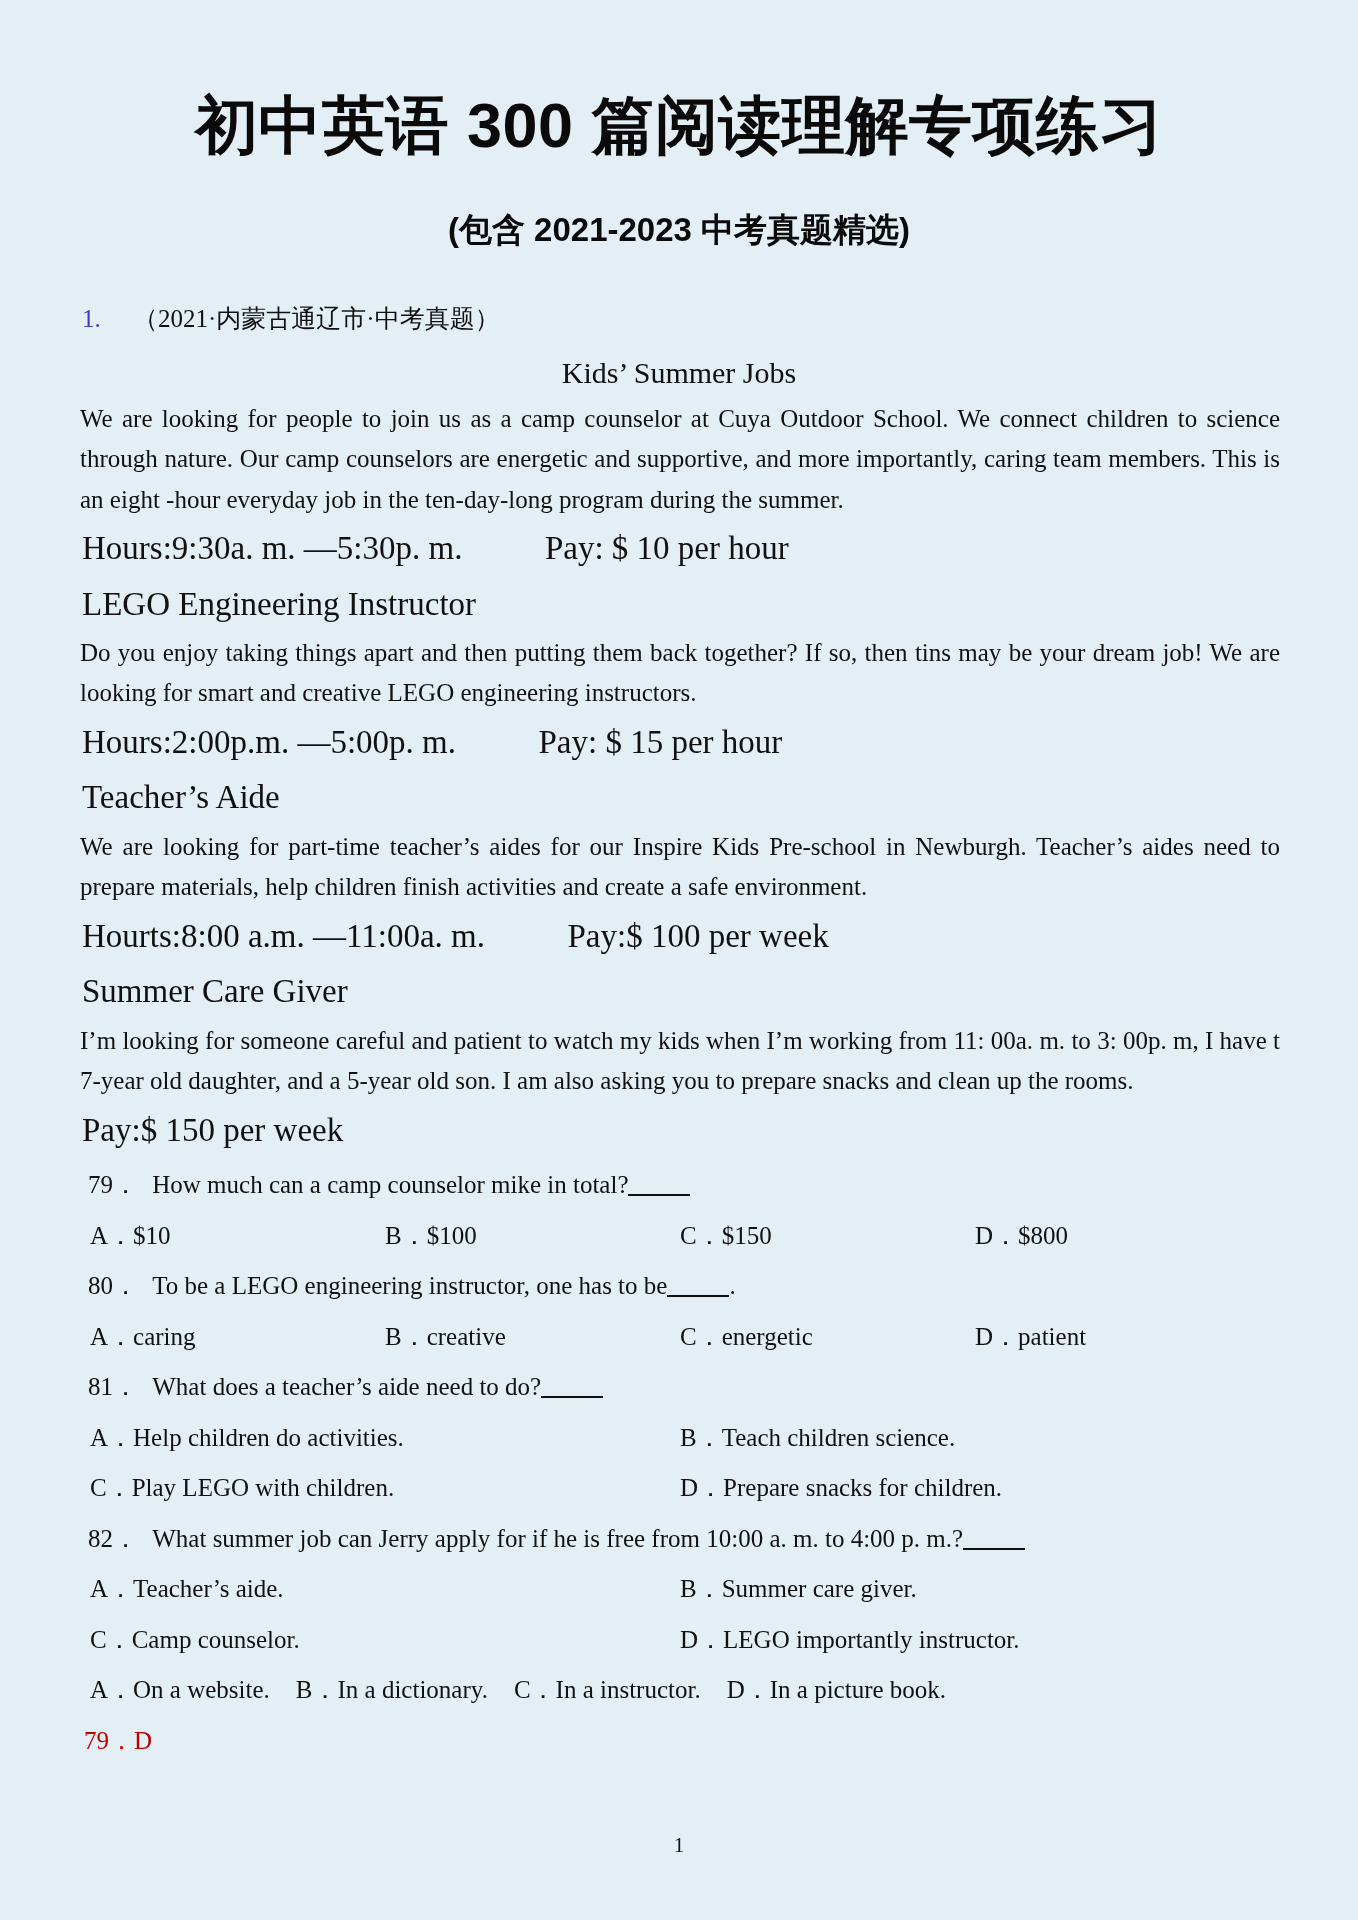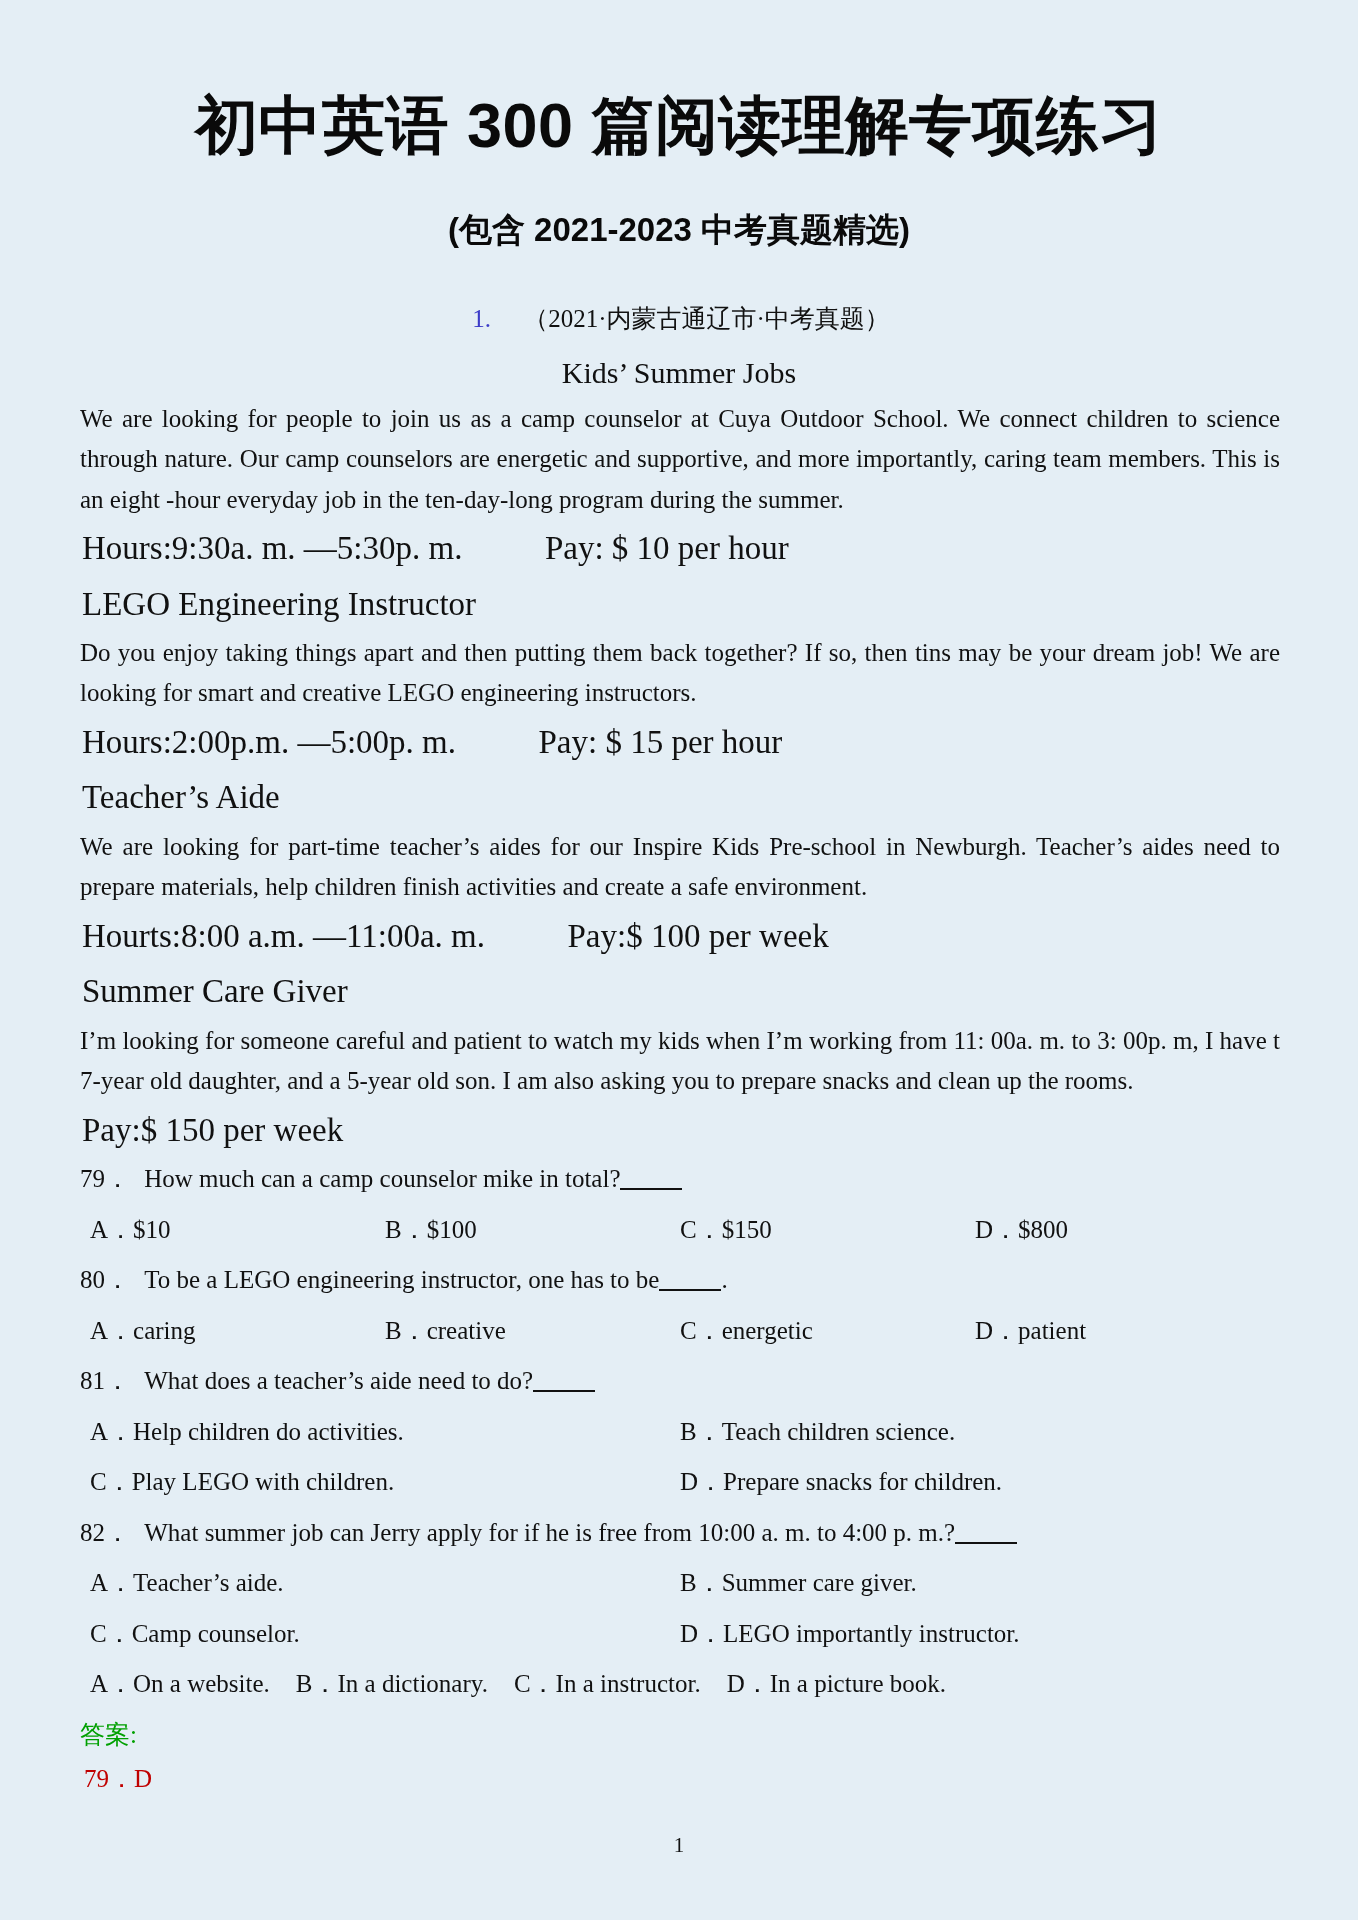--- a/index.html
+++ b/index.html
@@ -44,21 +44,20 @@
     color: #0a0a0a;
   }
   .qblock {
     margin-top: 48px;
   }
   .qhead {
     font-size: 25px;
     line-height: 1.45;
     margin: 0 0 12px 0;
     padding-left: 4px;
-    text-align: center;
   }
   .qnum {
     color: #3b3bc8;
   }
   .qsrc {
     color: #111111;
   }
   .center-line {
     text-align: center;
     font-size: 30px;
@@ -76,21 +75,21 @@
   .line {
     font-size: 33px;
     line-height: 1.62;
     margin: 2px;
     padding-left: 2px;
     white-space: pre;
   }
   .qline {
     font-size: 25px;
     line-height: 1.62;
-    margin: 0;
+    margin: 8px;
     padding-left: 2px;
   }
   .blank {
     display: inline-block;
     border-bottom: 2px solid #111;
     width: 62px;
     vertical-align: -3px;
   }
   .opts {
     font-size: 25px;
@@ -207,20 +206,19 @@
       <span>D．LEGO importantly instructor.</span>
     </p>
 
     <p class="opts flow">
       <span>A．On a website.</span>
       <span>B．In a dictionary.</span>
       <span>C．In a instructor.</span>
       <span>D．In a picture book.</span>
     </p>
 
-    <p class="answer-label">答案:</p>
     <p class="answer-item">79．D</p>
 
   </div>
 
   <div class="pagenum">1</div>
 
 </div>
 
 </body></html>

